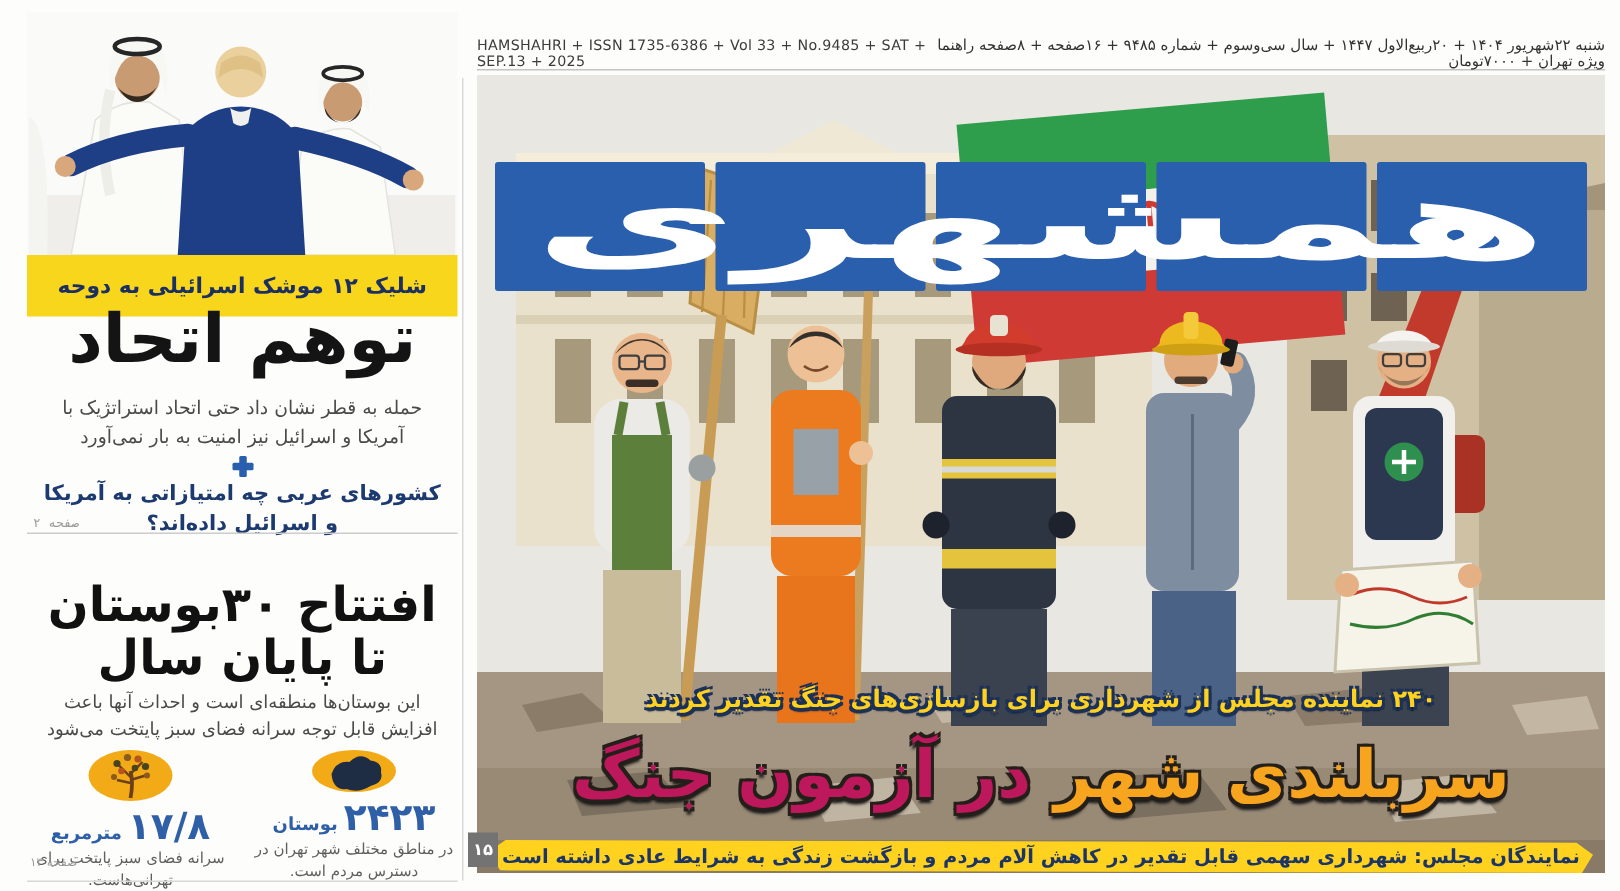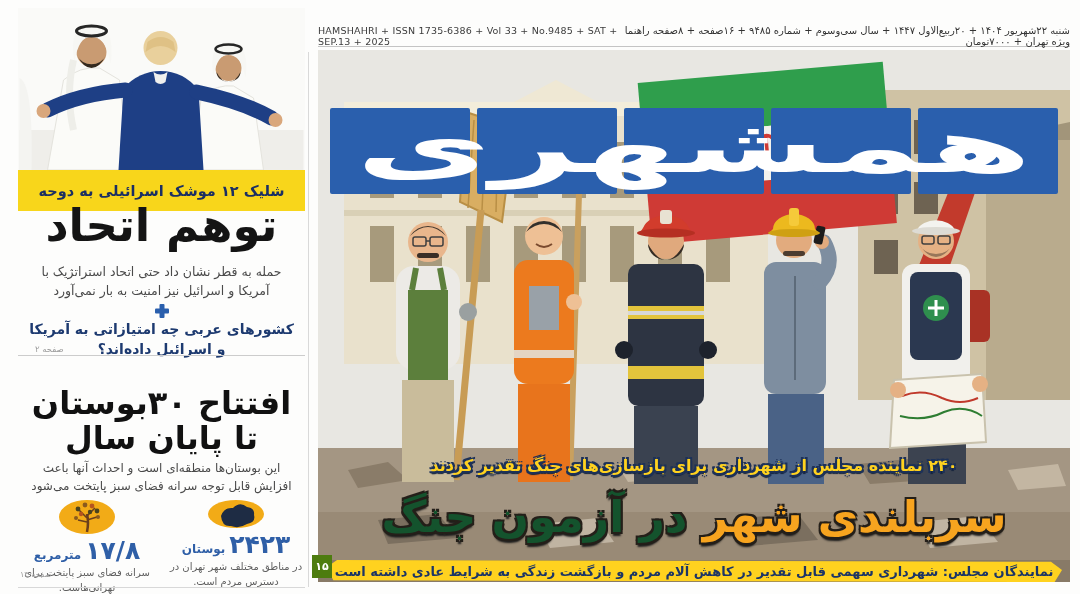--- a/index.html
+++ b/index.html
@@ -30,21 +30,21 @@
   }
   #plus-row { position:absolute; left:0; top:303px; width:287px; display:flex; justify-content:center; }
   #unity-related {
     position:absolute; left:10px; top:320px; width:267px; text-align:center;
     font-size:14px; font-weight:bold; color:#1d3a70; line-height:1.4;
   }
   #unity-pageref-row {
     position:absolute; left:0; top:342px; width:287px; height:14px;
     border-bottom:1px solid #cccccc;
   }
-  #unity-pageref { position:absolute; left:17px; bottom:1px; font-size:8.5px; color:#9a9a9a; direction:rtl; }
+  #unity-pageref { position:absolute; left:4px; bottom:1px; font-size:8.5px; color:#9a9a9a; direction:rtl;font-family:Liberation Mono, monospace; }
   #parks-kicker {
     position:absolute; left:0; top:368px; width:287px; text-align:center;
     font-size:12px; font-weight:bold; color:#2d2d2d;
   }
   #parks-headline {
     position:absolute; left:10px; top:386px; width:267px; text-align:center;
     font-size:32px; font-weight:bold; color:#111111; line-height:1.08;
   }
   #parks-body {
     position:absolute; left:4px; top:459px; width:279px; text-align:center;
@@ -92,32 +92,32 @@
   }
   #main-headline {
     position:absolute; left:0; top:488px; width:752px; text-align:center; direction:rtl;
     font-size:44px; font-weight:bold; line-height:1.3; white-space:nowrap;
   }
   #headline-highlight {
     color:#f7a41f;
     text-shadow:-2px -2px 0 #241f19, 2px -2px 0 #241f19, -2px 2px 0 #241f19, 2px 2px 0 #241f19, 0 4px 2px #1a1a1a;
   }
   #headline-rest {
-    color:#14532d;
+    color:#be185d;
     text-shadow:-2px -2px 0 #241f19, 2px -2px 0 #241f19, -2px 2px 0 #241f19, 2px 2px 0 #241f19, 0 4px 2px #1a1a1a;
   }
   #deck-strip {
     position:absolute; left:8px; top:560px; width:736px; height:22px;
     background:#ffd21f; color:#1c3566; font-size:13px; font-weight:bold; direction:rtl;
     display:flex; align-items:center; justify-content:center;
     clip-path:polygon(0 35%, 1.5% 0, 98.5% 8%, 100% 45%, 99% 100%, 1% 92%);
   }
   #page-badge {
     position:absolute; left:-6px; top:555px; width:20px; height:23px;
-    background:#4d7c0f; color:#ffffff; font-size:11px; font-weight:bold;
+    background:#737373; color:#ffffff; font-size:11px; font-weight:bold;
     display:flex; align-items:center; justify-content:center;
   }
 </style>
 </head>
 <body>
 
 <div id="page">
 
   <div id="left-col">
 

